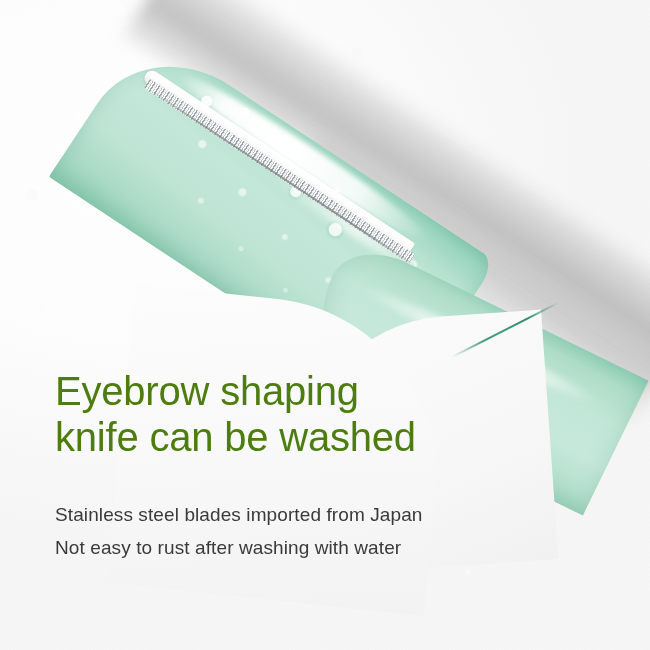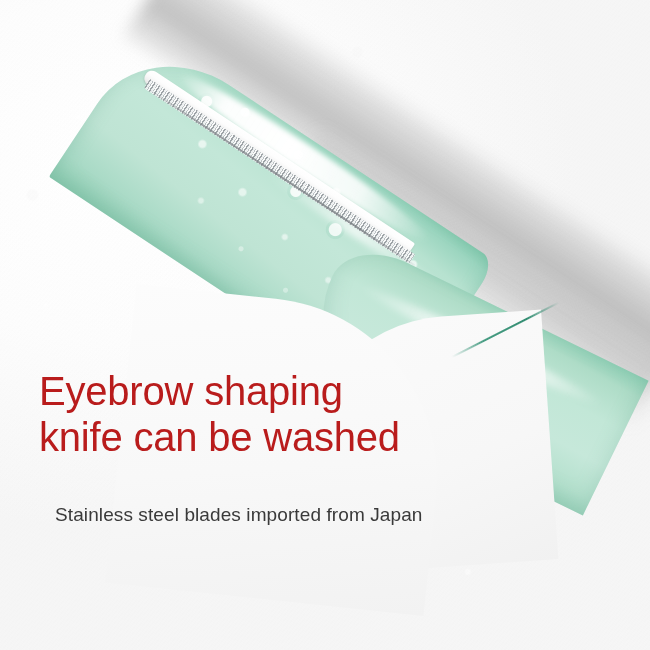--- a/index.html
+++ b/index.html
@@ -267,27 +267,27 @@
     width: 318px;
     height: 2px;
     transform: rotate(33.5deg);
     transform-origin: 0 0;
     background: linear-gradient(90deg, rgba(150,155,158,.1), rgba(130,136,140,.75) 20%, rgba(120,126,130,.8) 80%, rgba(150,155,158,.1));
   }
 
   
   .headline {
     position: absolute;
-    left: 39px;
+    left: 55px;
     top: 368px;
     margin: 0;
     font-size: 40px;
     line-height: 46px;
     font-weight: 400;
-    color: #b91c1c;
+    color: #4d7c0f;
     letter-spacing: -0.2px;
     white-space: pre-line;
   }
   .sublist {
     position: absolute;
     left: 55px;
     top: 498px;
     margin: 0;
     padding: 0;
     list-style: none;
@@ -333,15 +333,16 @@
     <div class="blade-strip"></div>
     <div class="blade-teeth"></div>
     <div class="blade-edge-line"></div>
   </div>
 
   <h1 class="headline">Eyebrow shaping
 knife can be washed</h1>
 
   <ul class="sublist">
     <li>Stainless steel blades imported from Japan</li>
+    <li>Not easy to rust after washing with water</li>
   </ul>
 
 </div>
 
 </body></html>

